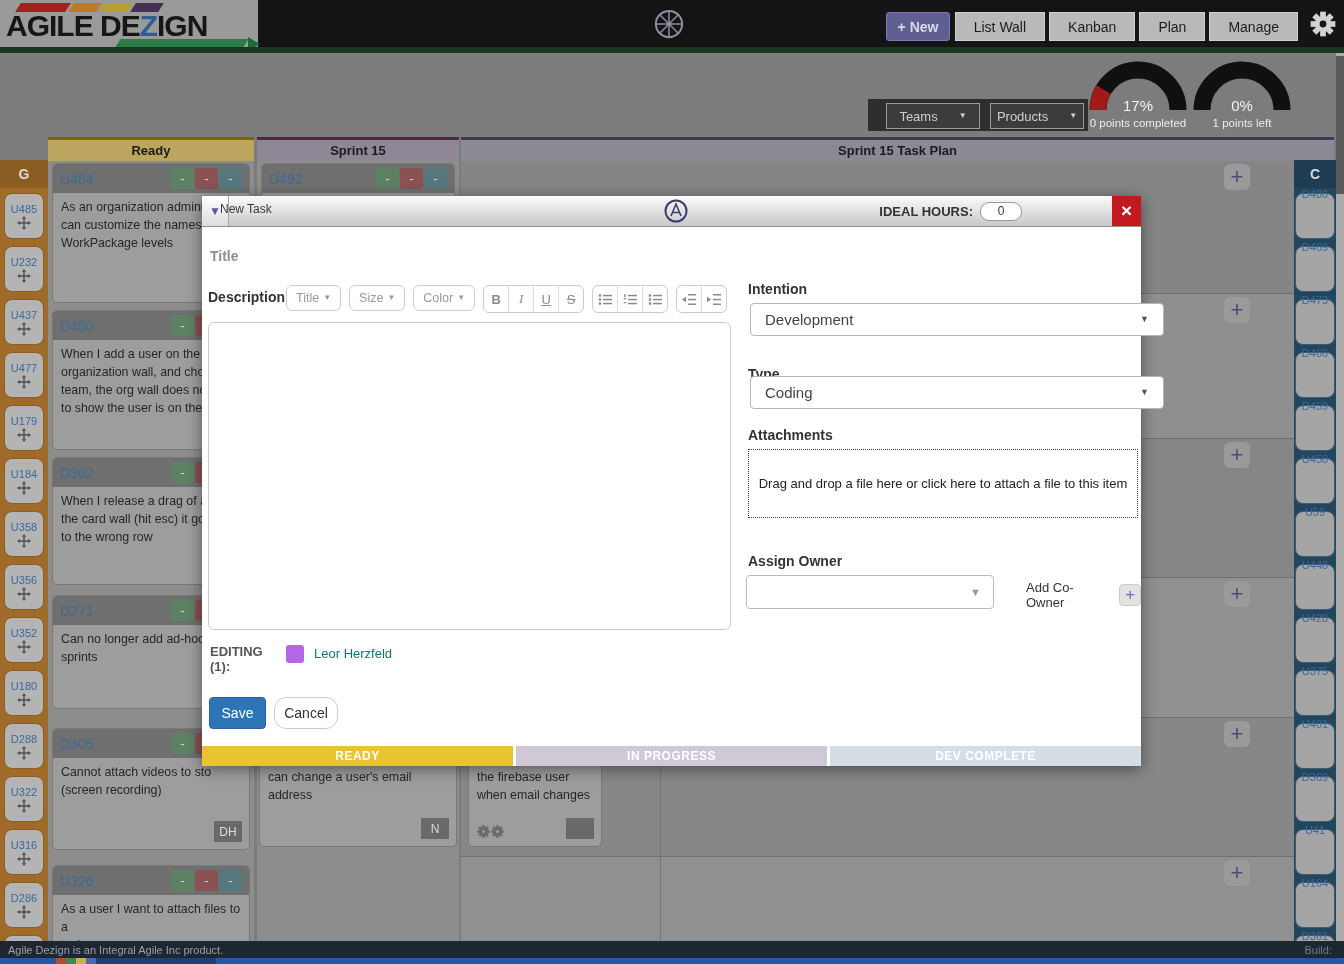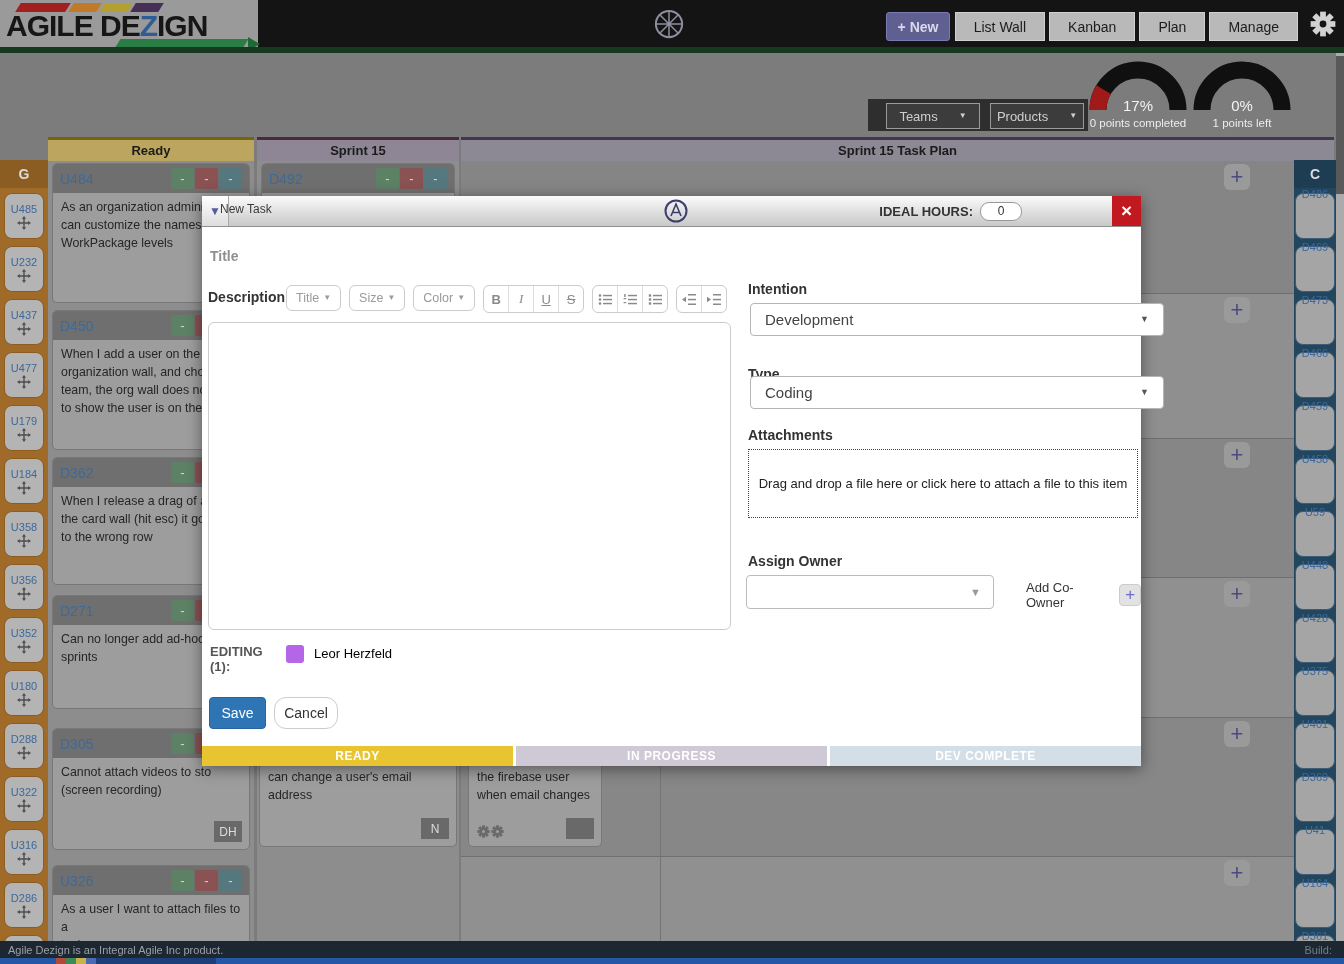--- a/index.html
+++ b/index.html
@@ -129,21 +129,21 @@
   .dropzone{position:absolute;left:546px;top:253px;width:388px;height:67px;border:1px dotted #444;display:flex;align-items:center;justify-content:center;font-size:13px;color:#222;cursor:pointer;}
   .assign-sel{position:absolute;left:544px;top:379px;width:246px;height:32px;border:1px solid #bbb;border-radius:4px;background:#fff;display:flex;align-items:center;cursor:pointer;}
   .assign-sel .caret{margin-left:auto;margin-right:12px;color:#999;font-size:11px;}
   .coowner{position:absolute;left:824px;top:384px;display:flex;align-items:center;gap:8px;}
   .coowner-label{font-size:13px;color:#333;}
   .coowner-btn{width:22px;height:22px;background:#e2e2e2;border:1px solid #ccc;border-radius:4px;color:#6a6ac8;font-size:17px;line-height:18px;padding:0;cursor:pointer;}
 
   .editing-row{position:absolute;left:8px;top:448px;display:flex;align-items:flex-start;gap:10px;}
   .editing-label{width:66px;font-size:13px;font-weight:bold;color:#555;line-height:15px;}
   .editor-swatch{width:18px;height:18px;border-radius:3px;margin-top:1px;}
-  .editor-name{font-size:13px;color:#000000;margin-top:2px;}
+  .editor-name{font-size:13px;color:#0f766e;margin-top:2px;}
   .savebtn{position:absolute;left:7px;top:501px;width:57px;height:32px;background:#2e75b5;border:1px solid #2763a0;border-radius:4px;color:#fff;font-size:14px;font-family:"Liberation Sans",sans-serif;cursor:pointer;}
   .cancelbtn{position:absolute;left:72px;top:501px;width:64px;height:32px;background:#fff;border:1px solid #ccc;border-radius:12px;color:#333;font-size:14px;font-family:"Liberation Sans",sans-serif;cursor:pointer;}
   .lanestrip{position:absolute;left:0;top:550px;width:939px;height:20px;display:flex;gap:3px;}
   .lane{flex:1;display:flex;align-items:center;justify-content:center;color:#fff;font-size:12px;font-weight:bold;letter-spacing:0.5px;}
 </style>
 </head>
 <body>
 
 <div id="app">
 

